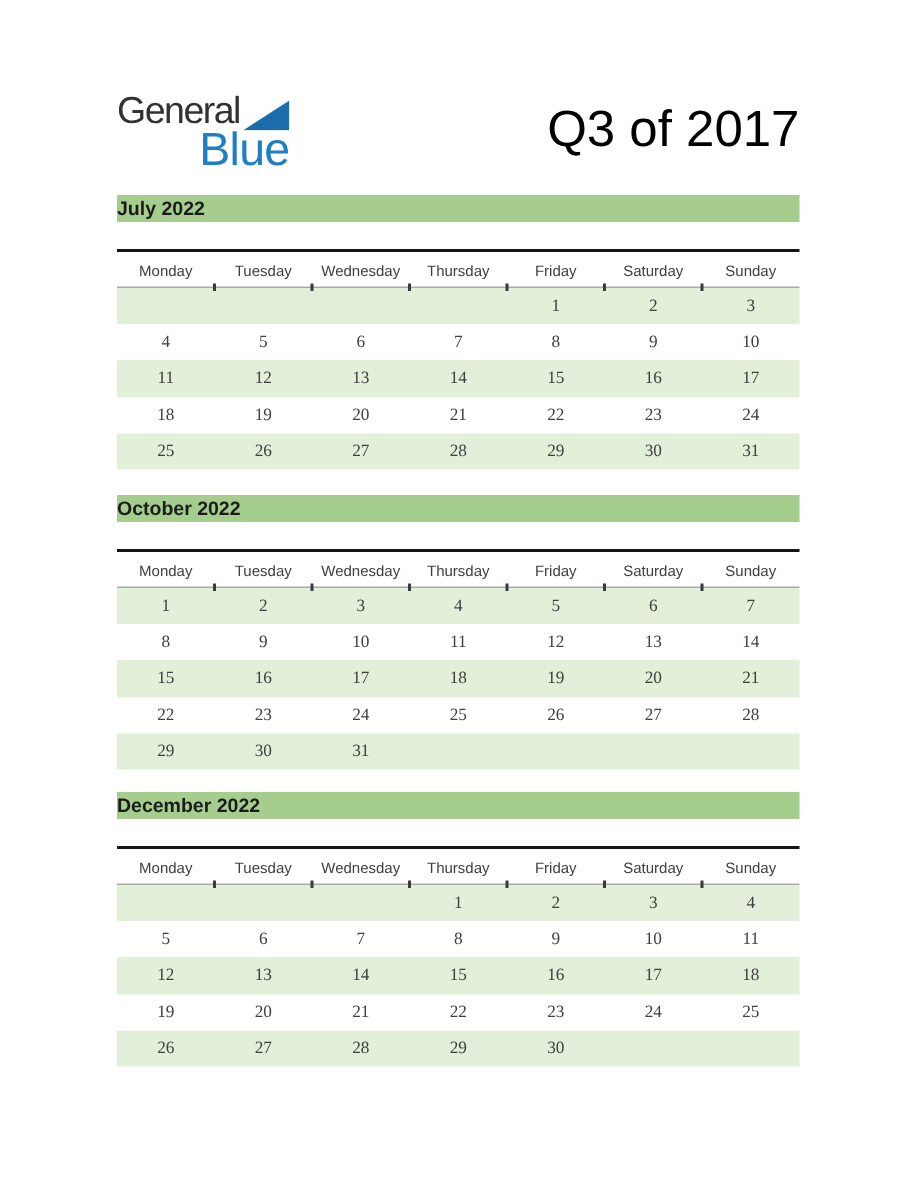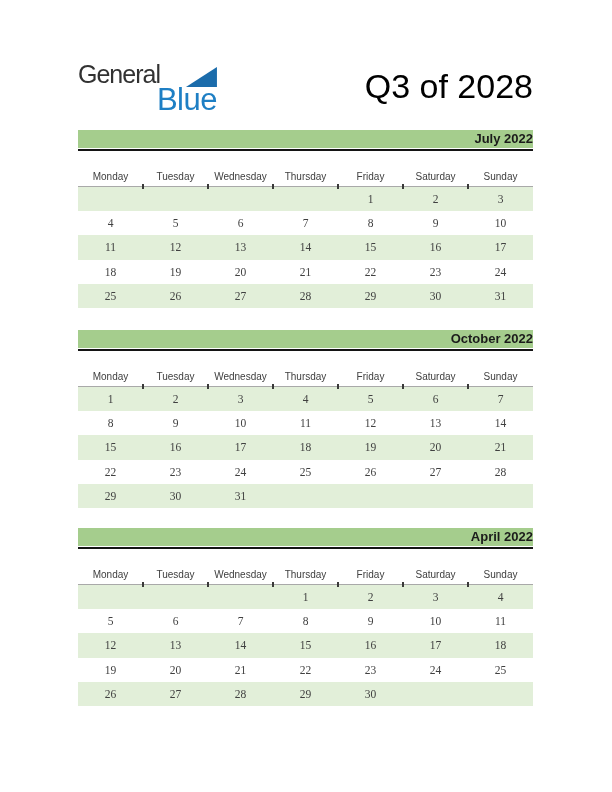--- a/index.html
+++ b/index.html
@@ -11,21 +11,21 @@
     font-family:"Liberation Sans", sans-serif;
     overflow:hidden;
   }
 
   
   .top-header {
     position:absolute; left:78px; top:62px; width:455px;
     display:flex; justify-content:space-between; align-items:flex-start;
   }
   .logo { display:inline-block; }
-  .logo-line1 { display:flex; align-items:flex-end;gap:24px; }
+  .logo-line1 { display:flex; align-items:flex-end; }
   .logo-general {
     font-size:25px; line-height:1; letter-spacing:-1px;
     color:var(--logo_general, #323232); font-weight:400;
   }
   .logo-triangle {
     width:31px; height:20px; margin-left:2px; margin-bottom:0px;
     background:var(--logo_triangle, #1B6CAB);
     clip-path:polygon(0 100%, 100% 0, 100% 100%);
   }
   .logo-blue {
@@ -40,31 +40,31 @@
 
   
   .month { position:absolute; left:78px; width:455px; }
   .month.m0 { top:130px; }
   .month.m1 { top:330px; }
   .month.m2 { top:528px; }
 
   .month-header {
     height:18px; line-height:18px;
     background:var(--header_green, #A5CD8D);
-    text-align:right; font-size:13px; font-weight:bold;
-    color:#1b1b1b; margin-bottom:1px;
+    text-align:left; font-size:13px; font-weight:bold;
+    color:#1b1b1b; margin-bottom:18px;
   }
   .month-divider { height:2px; background:#141414; }
 
   .weekday-row {
     position:relative;
     display:grid; grid-template-columns:repeat(7, 1fr);
     height:19px; align-items:center;
     border-bottom:1px solid #a9a9a9;
-    margin-top:16px;
+    margin-top:4px;
   }
   .weekday {
     text-align:center; font-size:10px; color:#404040;
   }
   .tick {
     position:absolute; bottom:-3px; width:2px; height:5px;
     background:#3a3a3a;
   }
   .tick.t1 { left:calc(100% * 1 / 7 - 1px); }
   .tick.t2 { left:calc(100% * 2 / 7 - 1px); }
@@ -90,21 +90,21 @@
 <div class="page">
 
   <div class="top-header">
     <div class="logo">
       <div class="logo-line1">
         <span class="logo-general">General</span>
         <span class="logo-triangle"></span>
       </div>
       <div class="logo-blue">Blue</div>
     </div>
-    <div class="quarter-title">Q3 of 2028</div>
+    <div class="quarter-title">Q3 of 2017</div>
   </div>
 
   <section class="month m0">
     <div class="month-header">July 2022</div>
     <div class="month-divider"></div>
     <div class="weekday-row">
       <div class="weekday">Monday</div>
       <div class="weekday">Tuesday</div>
       <div class="weekday">Wednesday</div>
       <div class="weekday">Thursday</div>
@@ -228,21 +228,21 @@
           <div class="day-cell">31</div>
           <div class="day-cell"></div>
           <div class="day-cell"></div>
           <div class="day-cell"></div>
           <div class="day-cell"></div>
         </div>
       </div>
   </section>
 
   <section class="month m2">
-    <div class="month-header">April 2022</div>
+    <div class="month-header">December 2022</div>
     <div class="month-divider"></div>
     <div class="weekday-row">
       <div class="weekday">Monday</div>
       <div class="weekday">Tuesday</div>
       <div class="weekday">Wednesday</div>
       <div class="weekday">Thursday</div>
       <div class="weekday">Friday</div>
       <div class="weekday">Saturday</div>
       <div class="weekday">Sunday</div>
       <span class="tick t1"></span>

